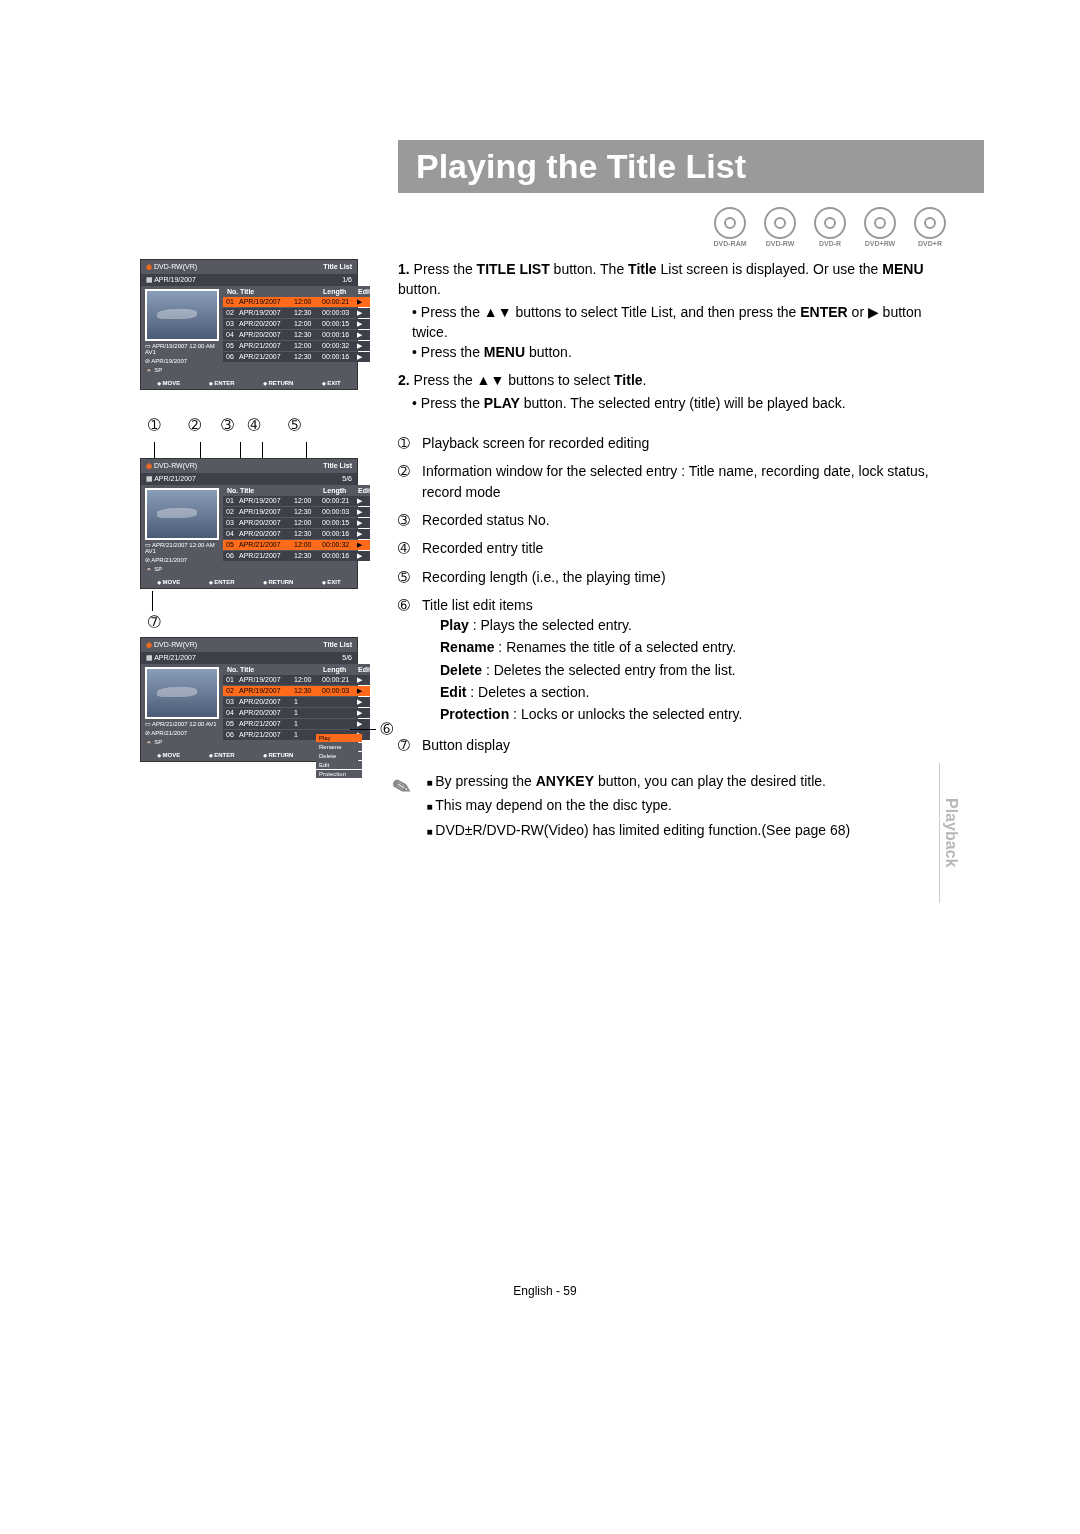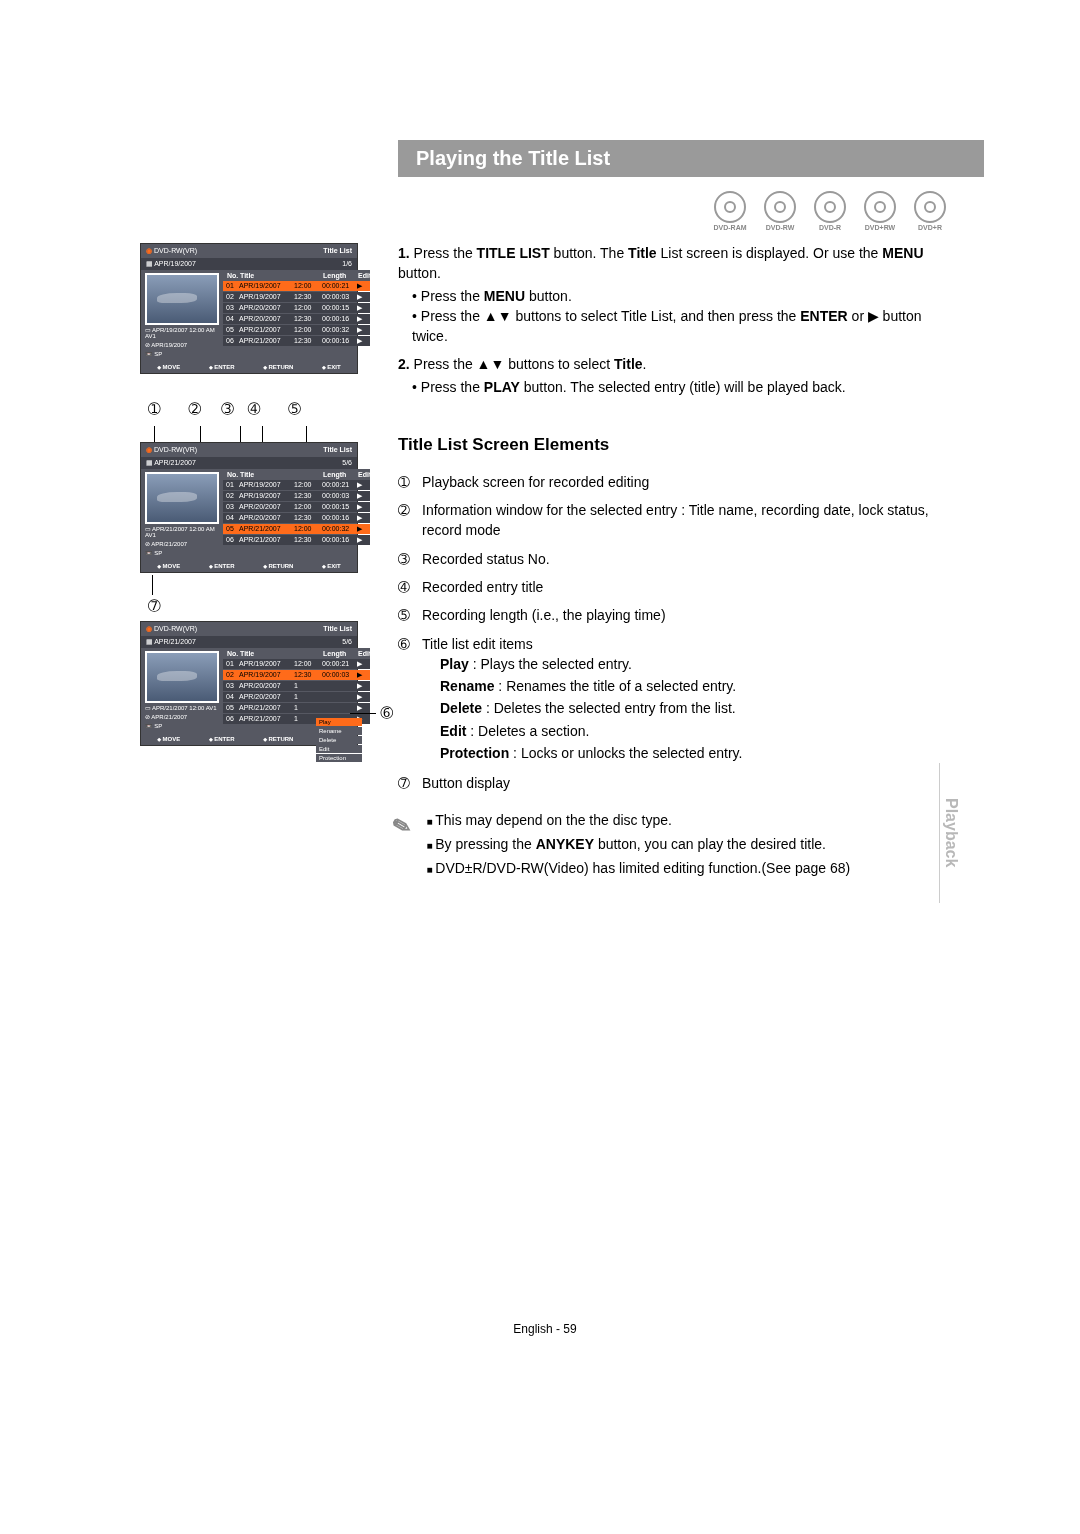--- a/index.html
+++ b/index.html
@@ -1,18 +1,18 @@
 <!DOCTYPE html>
 <html><head>
 <meta charset="utf-8">
 <style>
   body { margin: 0; font-family: Arial, Helvetica, sans-serif; background: #fff; width: 1080px; }
   .page { position: relative; width: 1080px; height: 1534px; box-sizing: border-box; padding: 140px 130px 0 140px; }
   .sidebar-tab { position: absolute; right: 120px; top: 763px; width: 20px; height: 140px; font-size: 16px; font-weight: bold; color: #b8b8b8; writing-mode: vertical-rl; text-align: center; border-left: 1px solid #ccc; }
-  .title-bar { background: #9a9a9a; color: #fff; font-size: 20px; font-weight: bold; padding: 7px 18px; width: 550px; margin-left: 258px; }
+  .title-bar { background: #9a9a9a; color: #fff; font-size: 34px; font-weight: bold; padding: 7px 18px; width: 550px; margin-left: 258px; }
   .disc-row { display: flex; gap: 10px; justify-content: flex-end; margin: 14px 0 12px; padding-right: 0; }
   .disc { width: 40px; text-align: center; }
   .disc-circle { width: 28px; height: 28px; border: 2px solid #9a9a9a; border-radius: 50%; margin: 0 auto 1px; position: relative; }
   .disc-circle::after { content:""; position:absolute; width:8px; height:8px; border:2px solid #9a9a9a; border-radius:50%; top:8px; left:8px; }
   .disc-label { font-size: 7px; font-weight: bold; color:#888; }
   .instr { font-style: italic; font-weight: bold; font-size: 14px; margin-left: 258px; margin-bottom: 10px; display:flex; align-items:center; gap:6px;}
   .arrow-right { width:0; height:0; border-top:6px solid transparent; border-bottom:6px solid transparent; border-left:10px solid #999; }
   .content { display: flex; gap: 48px; }
   .left-col { width: 210px; flex: 0 0 210px; position: relative;}
   .right-col { flex: 1; font-size: 14px; line-height: 1.45; }
@@ -356,29 +356,28 @@
       <div class="six-wrap">
           <span class="hline"></span>
             <span style="margin-left:4px;font-size:15px;color:#000;">➅</span>
         </div>
         </div>
     </div>
 
     <div class="right-col">
       <ol class="steps" id="steps">
           <li><span class="num">1.</span> Press the <span class="bold">TITLE LIST</span> button. The <span class="bold">Title</span> List screen is displayed. Or use the <span class="bold">MENU</span> button.<ul class="sub">
+              <li>Press the ▲▼ buttons to select Title List, and then press the <span class="bold">ENTER</span> or ▶ button twice.</li>
               <li>Press the <span class="bold">MENU</span> button.</li>
-              <li>Press the ▲▼ buttons to select Title List, and then press the <span class="bold">ENTER</span> or ▶ button twice.</li>
             </ul></li>
           <li><span class="num">2.</span> Press the ▲▼ buttons to select <span class="bold">Title</span>.<ul class="sub">
               <li>Press the <span class="bold">PLAY</span> button. The selected entry (title) will be played back.</li>
             </ul></li>
         </ol>
 
-      <div class="sect-title">Title List Screen Elements</div>
 
       <ul class="circled-list" id="elements">
           <li>
             <span class="n">➀</span>
             <div>Playback screen for recorded editing</div>
           </li>
           <li>
             <span class="n">➁</span>
             <div>Information window for the selected entry : Title name, recording date, lock status, record mode</div>
           </li>
@@ -406,22 +405,22 @@
           </li>
           <li>
             <span class="n">➆</span>
             <div>Button display</div>
           </li>
         </ul>
 
       <div class="note-block">
         <div class="note-icon">✎</div>
         <ul class="note-list" id="notes">
+            <li>By pressing the <span class="bold">ANYKEY</span> button, you can play the desired title.</li>
             <li>This may depend on the the disc type.</li>
-            <li>By pressing the <span class="bold">ANYKEY</span> button, you can play the desired title.</li>
             <li>DVD±R/DVD-RW(Video) has limited editing function.(See page 68)</li>
           </ul>
       </div>
     </div>
   </div>
 
   <div class="footer">English - 59</div>
 </div>
 
 </body></html>

